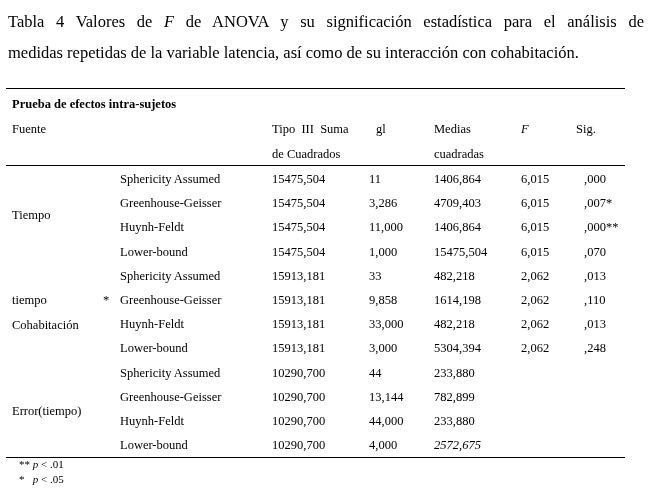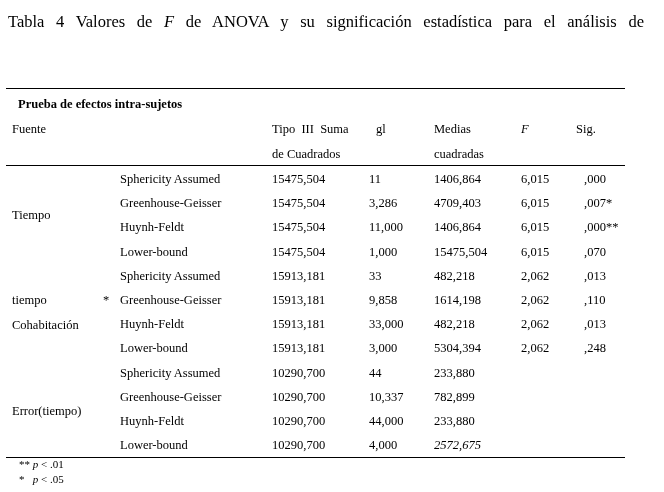--- a/index.html
+++ b/index.html
@@ -9,29 +9,30 @@
   }
   .caption {
     position: absolute; left: 8px; top: 6px; width: 636px;
     font-size: 16.5px; line-height: 31px; text-align: justify;
     text-align-last: left;
   }
   .caption .line1 { display: block; text-align: justify; text-align-last: justify; }
   .caption .line2 { display: block; }
   .rule { position: absolute; left: 6px; width: 619px; height: 0; border-top: 1.3px solid #000; }
   .cell { position: absolute; font-size: 12.5px; white-space: nowrap; }
-  .bold { font-weight: bold; margin-left: 6px; }
+  .bold { font-weight: bold; }
   .ital { font-style: italic; }
   .foot { position: absolute; left: 19px; font-size: 11px; white-space: nowrap; }
 </style>
 </head>
 <body>
 
 <div class="caption">
   <span class="line1"><span>Tabla 4 Valores de </span><span class="ital">F</span><span> de ANOVA y su significación estadística para el análisis de</span></span>
+  <span class="line2">medidas repetidas de la variable latencia, así como de su interacción con cohabitación.</span>
 </div>
 
 <div class="rule" style="top:88px"></div>
 
 <div class="cell bold" style="left:12px; top:97px">Prueba de efectos intra-sujetos</div>
 
 <div class="cell" style="left:12px; top:122px">Fuente</div>
 <div class="cell" style="left:272px; top:122px; white-space:pre">Tipo  III  Suma</div>
 <div class="cell" style="left:272px; top:147px">de Cuadrados</div>
 <div class="cell" style="left:376px; top:122px">gl</div>
@@ -98,21 +99,21 @@
     <div class="cell" style="left: 521px; top: 341.4px;">2,062</div>
     <div class="cell" style="left: 584px; top: 341.4px;">,248</div>
     <div class="cell" style="left: 120px; top: 365.6px;">Sphericity Assumed</div>
     <div class="cell" style="left: 272px; top: 365.6px;">10290,700</div>
     <div class="cell" style="left: 369px; top: 365.6px;">44</div>
     <div class="cell" style="left: 434px; top: 365.6px;">233,880</div>
     <div class="cell" style="left: 521px; top: 365.6px;"></div>
     <div class="cell" style="left: 584px; top: 365.6px;"></div>
     <div class="cell" style="left: 120px; top: 389.8px;">Greenhouse-Geisser</div>
     <div class="cell" style="left: 272px; top: 389.8px;">10290,700</div>
-    <div class="cell" style="left: 369px; top: 389.8px;">10,337</div>
+    <div class="cell" style="left: 369px; top: 389.8px;">13,144</div>
     <div class="cell" style="left: 434px; top: 389.8px;">782,899</div>
     <div class="cell" style="left: 521px; top: 389.8px;"></div>
     <div class="cell" style="left: 584px; top: 389.8px;"></div>
     <div class="cell" style="left: 120px; top: 414px;">Huynh-Feldt</div>
     <div class="cell" style="left: 272px; top: 414px;">10290,700</div>
     <div class="cell" style="left: 369px; top: 414px;">44,000</div>
     <div class="cell" style="left: 434px; top: 414px;">233,880</div>
     <div class="cell" style="left: 521px; top: 414px;"></div>
     <div class="cell" style="left: 584px; top: 414px;"></div>
     <div class="cell" style="left: 120px; top: 438.2px;">Lower-bound</div>

